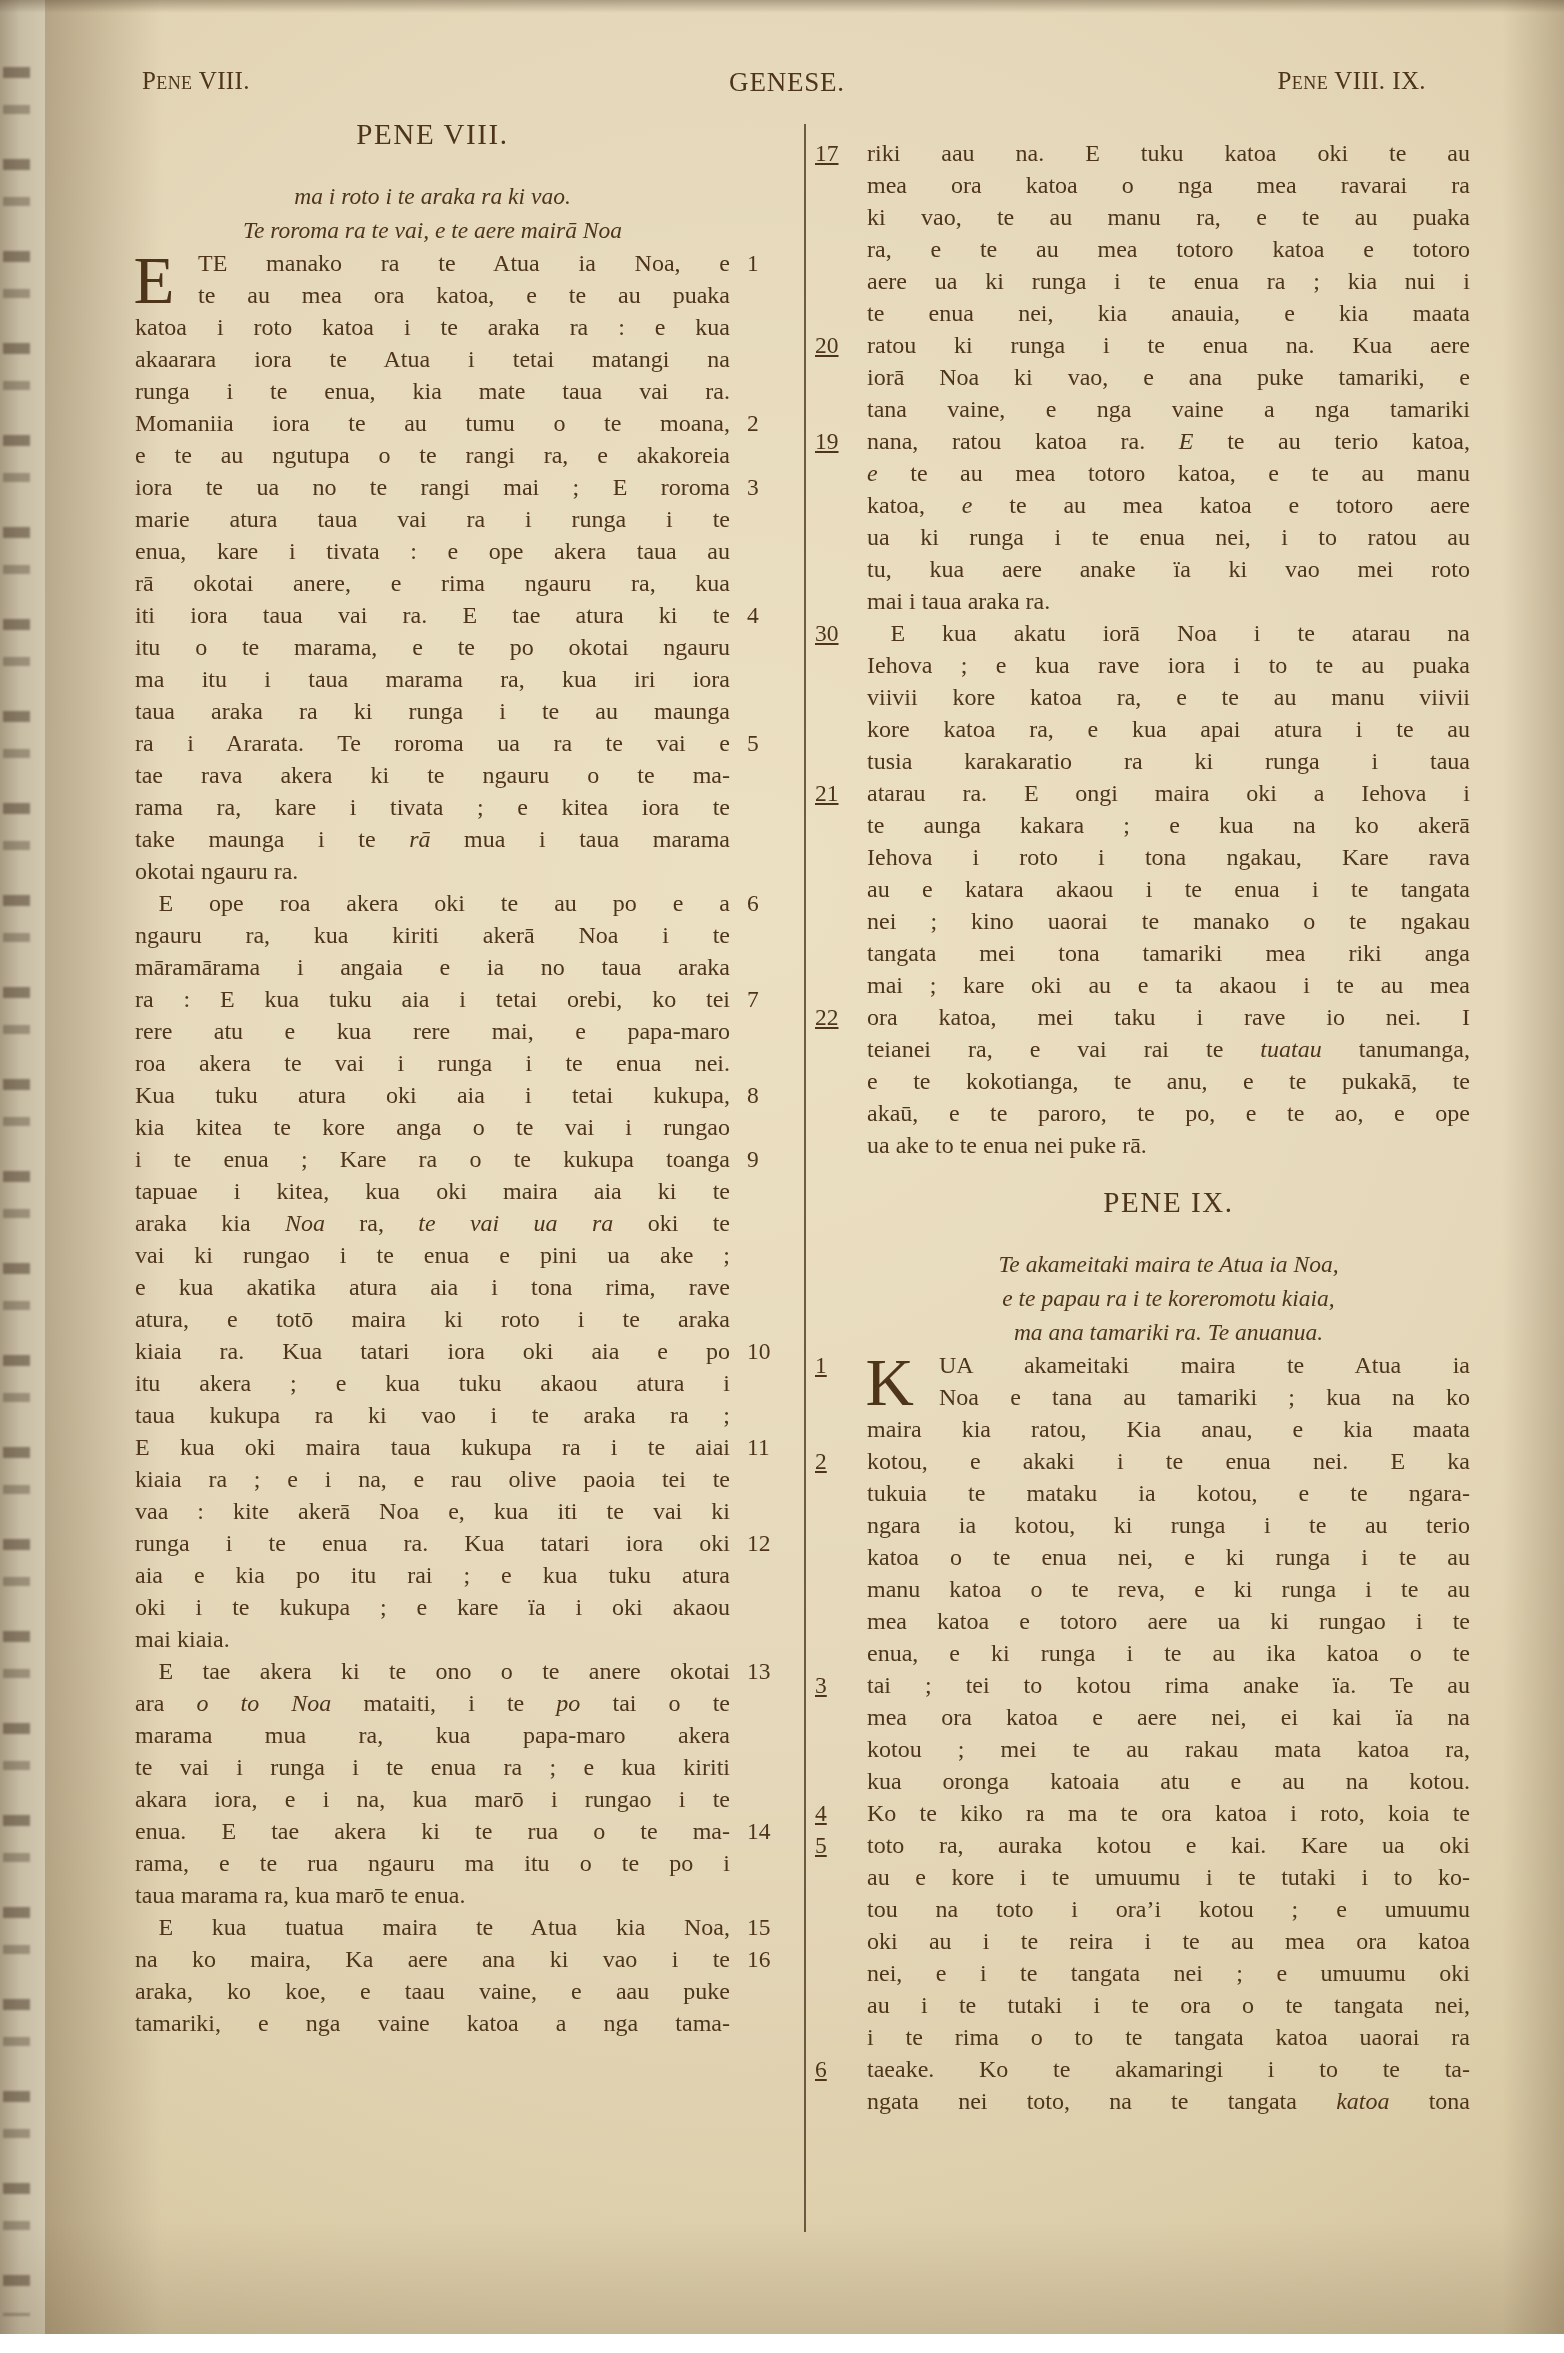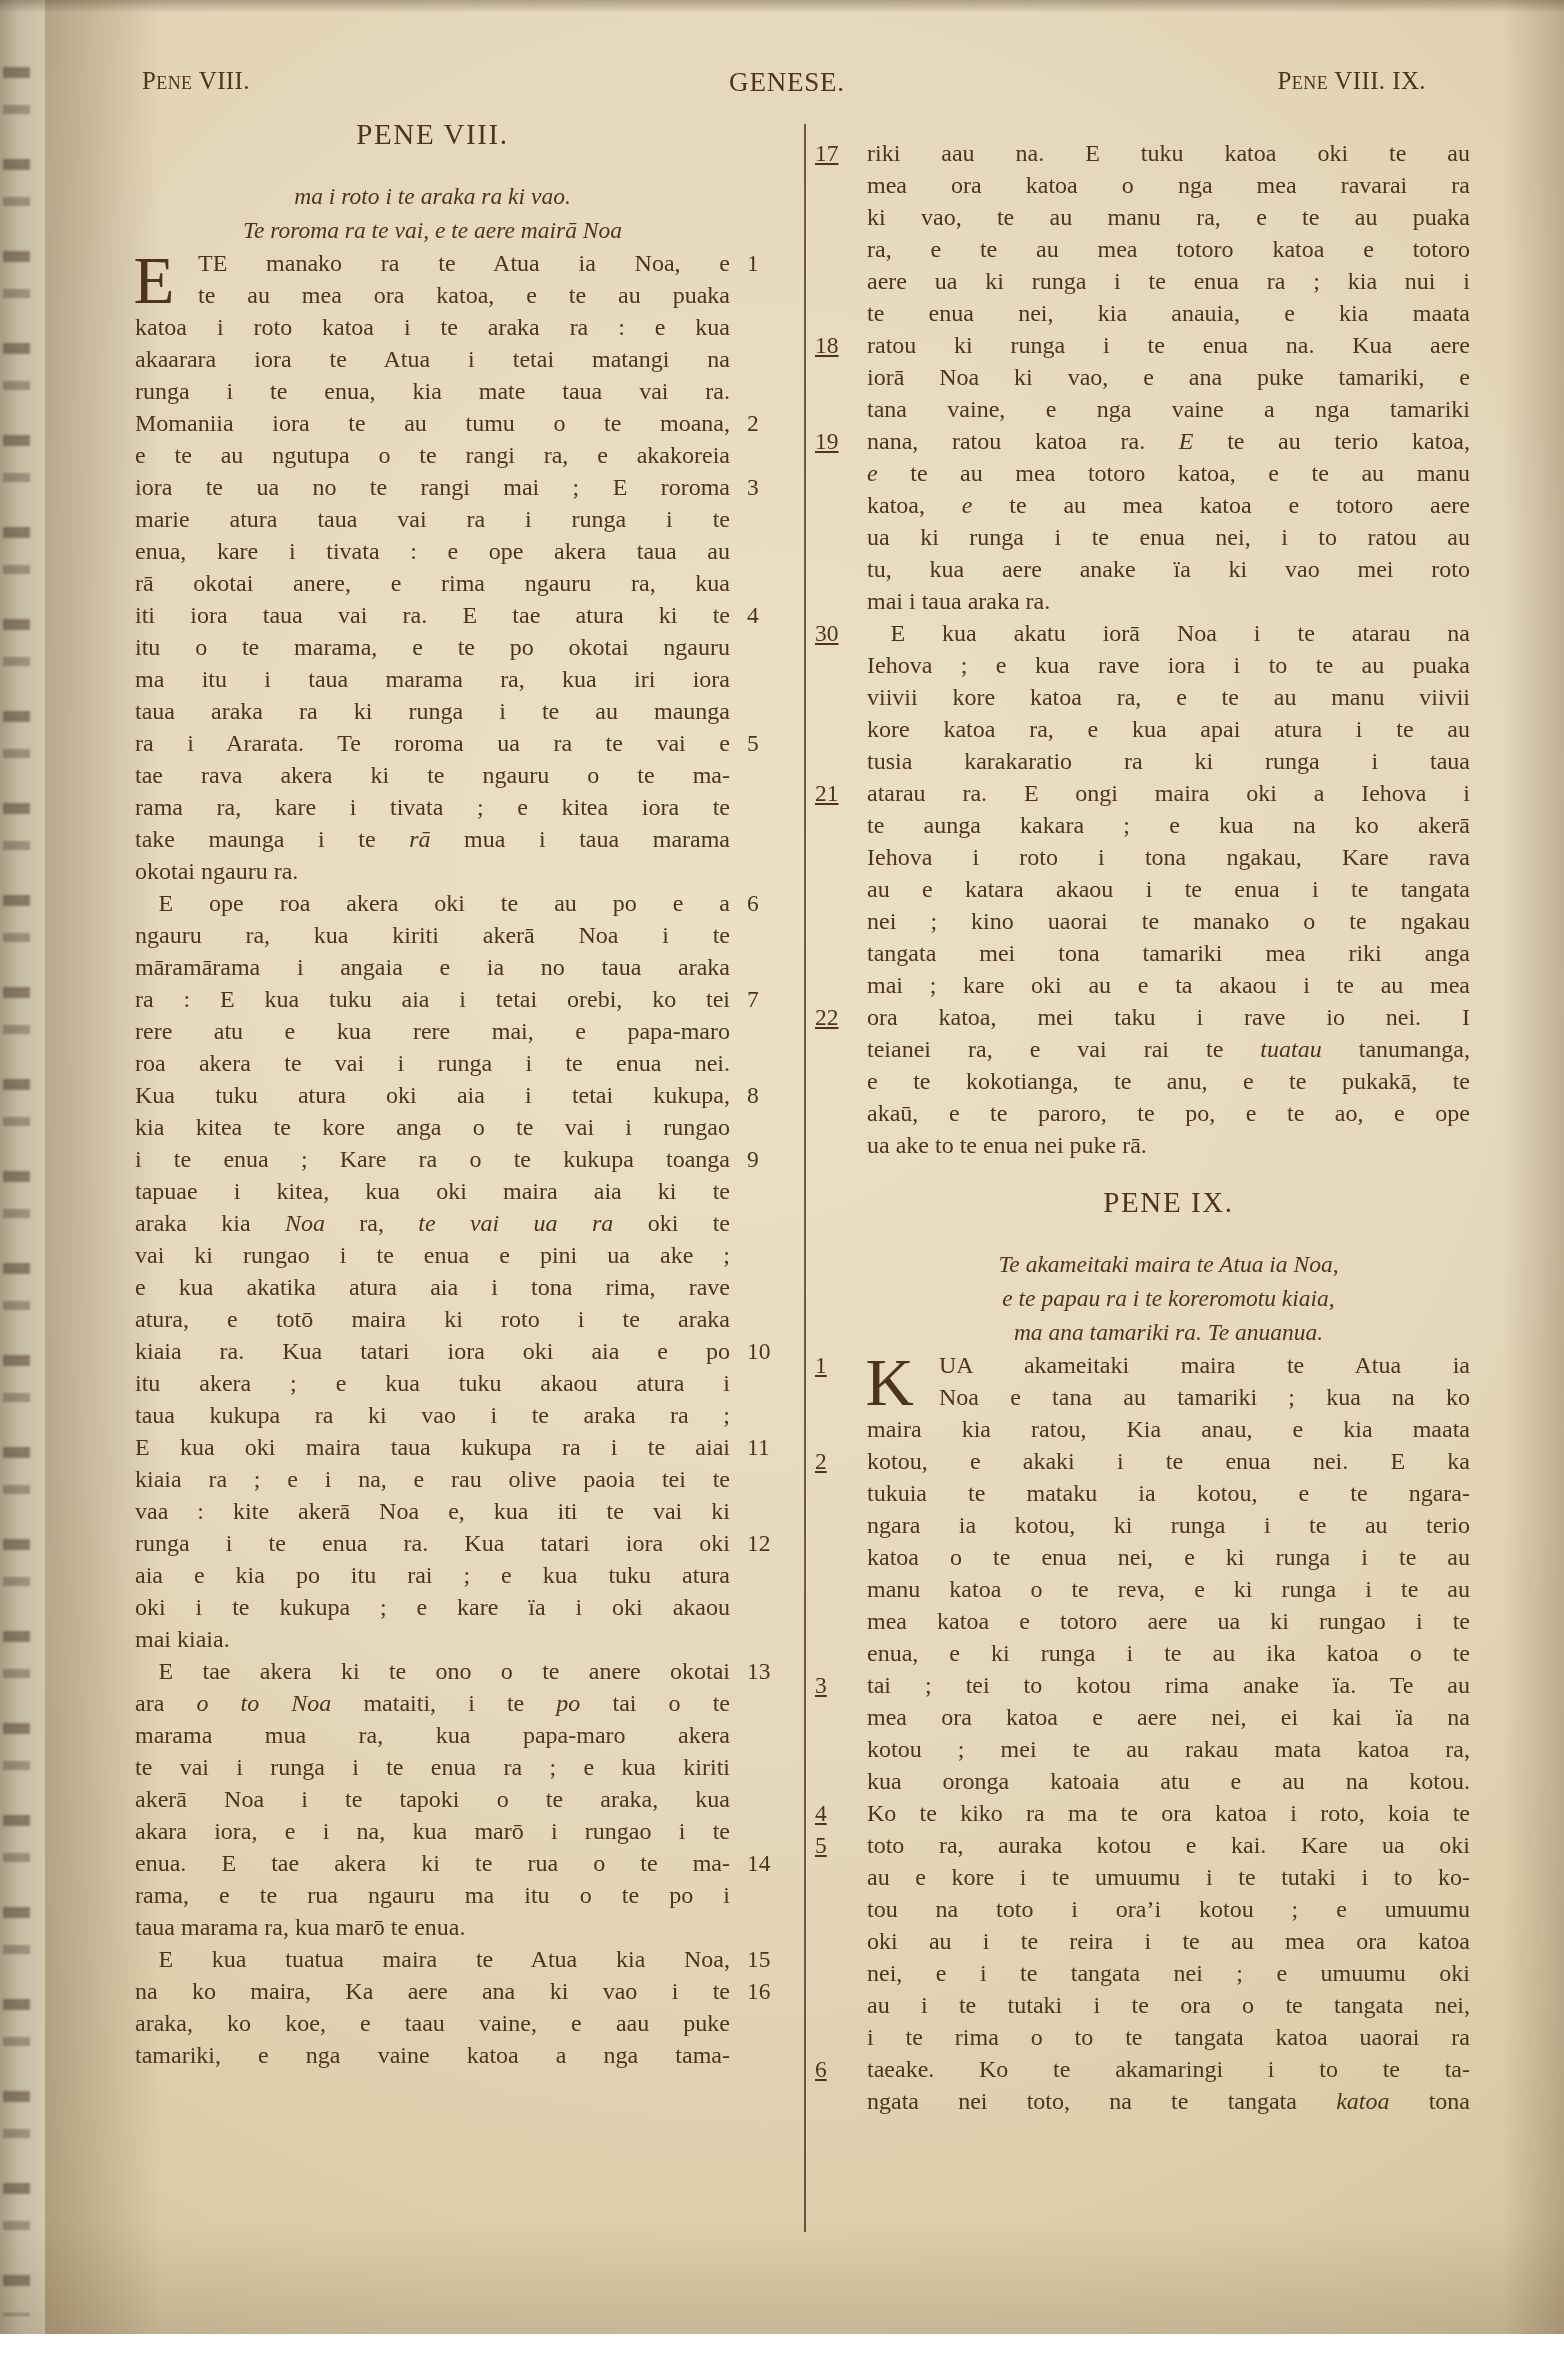--- a/index.html
+++ b/index.html
@@ -119,38 +119,37 @@
       <div class="line">kiaia ra ; e i na, e rau olive paoia tei te</div>
       <div class="line">vaa :  kite akerā Noa e, kua iti te vai ki</div>
       <div class="line"><span class="vnum vright">12</span>runga i te enua ra.  Kua tatari iora oki</div>
       <div class="line">aia e kia po itu rai ; e kua tuku atura</div>
       <div class="line">oki i te kukupa ; e kare ïa i oki akaou</div>
       <div class="line nj">mai kiaia.</div>
       <div class="line ind"><span class="vnum vright">13</span>E tae akera ki te ono o te anere okotai</div>
       <div class="line">ara <i>o to Noa</i> mataiti, i te <i>po</i> tai o te</div>
       <div class="line">marama mua ra, kua papa-maro akera</div>
       <div class="line">te vai i runga i te enua ra ; e kua kiriti</div>
-      <div class="line">akerā Noa i te tapoki o te araka, kua</div>
       <div class="line">akara iora, e i na, kua marō i rungao i te</div>
       <div class="line"><span class="vnum vright">14</span>enua.  E tae akera ki te rua o te ma-</div>
       <div class="line">rama, e te rua ngauru ma itu o te po i</div>
       <div class="line nj">taua marama ra, kua marō te enua.</div>
       <div class="line ind"><span class="vnum vright">15</span>E kua tuatua maira te Atua kia Noa,</div>
       <div class="line"><span class="vnum vright">16</span>na ko maira, Ka aere ana ki vao i te</div>
       <div class="line">araka, ko koe, e taau vaine, e aau puke</div>
       <div class="line">tamariki, e nga vaine katoa a nga tama-</div>
     </div>
   <div class="col" id="right-column">
       <div class="line"><span class="vnum vleft">17</span>riki aau na.  E tuku katoa oki te au</div>
       <div class="line">mea ora katoa o nga mea ravarai ra</div>
       <div class="line">ki vao, te au manu ra, e te au puaka</div>
       <div class="line">ra, e te au mea totoro katoa e totoro</div>
       <div class="line">aere ua ki runga i te enua ra ; kia nui i</div>
       <div class="line">te enua nei, kia anauia, e kia maata</div>
-      <div class="line"><span class="vnum vleft">18</span>ratou ki runga i te enua na.  Kua aere</div>
+      <div class="line"><span class="vnum vleft">20</span>ratou ki runga i te enua na.  Kua aere</div>
       <div class="line">iorā Noa ki vao, e ana puke tamariki, e</div>
       <div class="line">tana vaine, e nga vaine a nga tamariki</div>
       <div class="line"><span class="vnum vleft">19</span>nana, ratou katoa ra. <i>E</i> te au terio katoa,</div>
       <div class="line"><i>e</i> te au mea totoro katoa, e te au manu</div>
       <div class="line">katoa, <i>e</i> te au mea katoa e totoro aere</div>
       <div class="line">ua ki runga i te enua nei, i to ratou au</div>
       <div class="line">tu, kua aere anake ïa ki vao mei roto</div>
       <div class="line nj">mai i taua araka ra.</div>
       <div class="line ind"><span class="vnum vleft">30</span>E kua akatu iorā Noa i te atarau na</div>
       <div class="line">Iehova ; e kua rave iora i to te au puaka</div>

